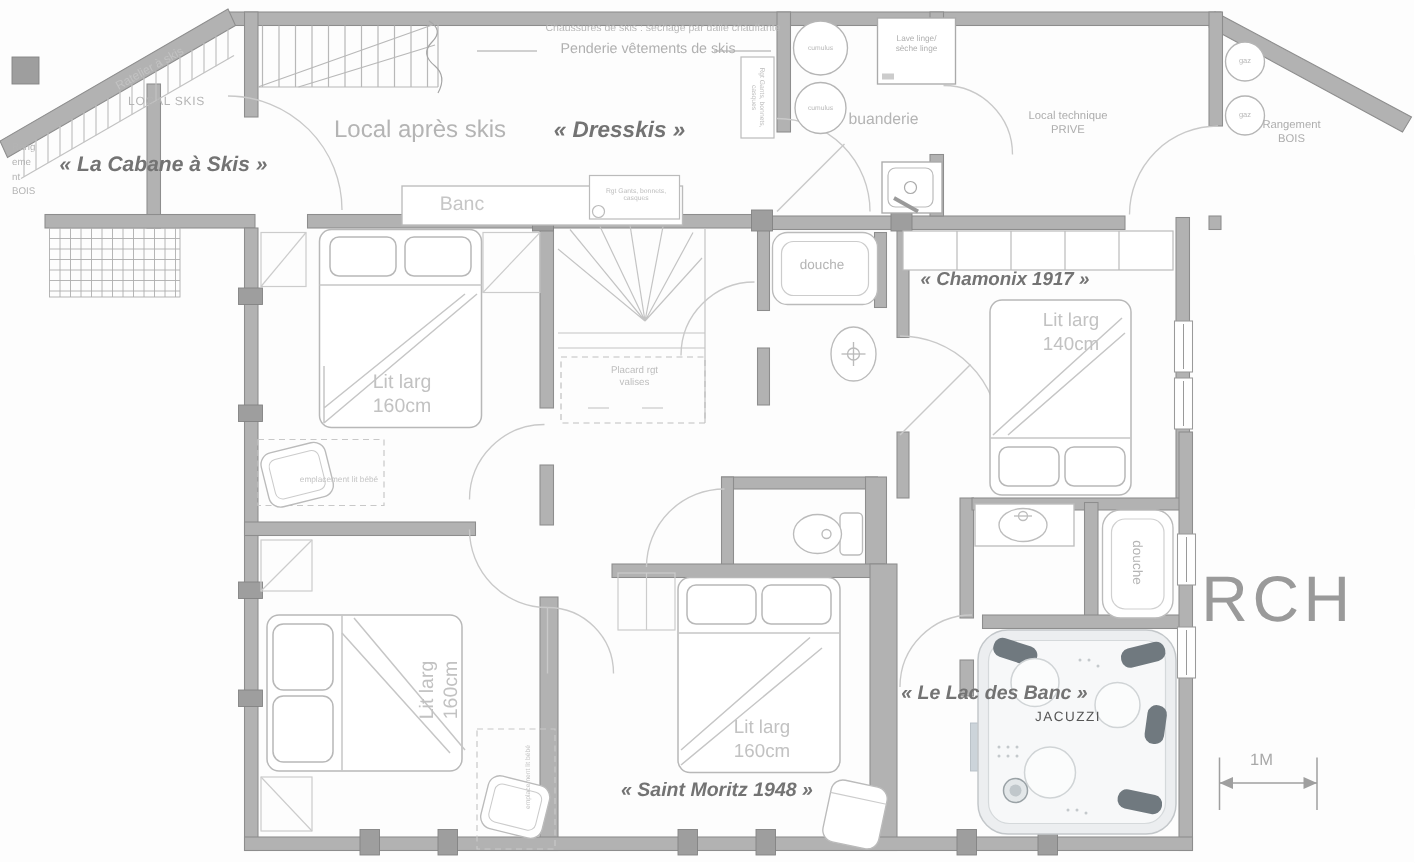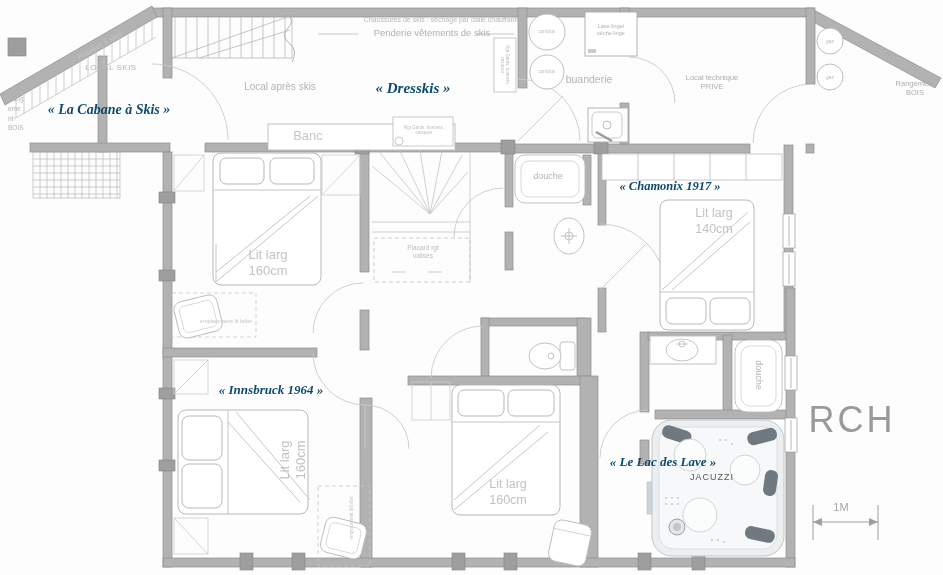--- a/index.html
+++ b/index.html
@@ -1,21 +1,21 @@
 <!DOCTYPE html>
 <html><head>
 <meta charset="utf-8">
 <style>
   html,body{margin:0;padding:0;background:#ffffff;}
   .plan{position:relative;width:943px;height:575px;background:#fdfdfd;overflow:hidden;
         font-family:"Liberation Sans",sans-serif;}
   .plan svg{position:absolute;left:0;top:0;}
   .lbl{position:absolute;transform:translate(-50%,-50%);white-space:pre-line;text-align:center;
        color:#b4b4b4;line-height:1.25;}
-  .red{font-family:Liberation Serif, serif;font-style:italic;font-weight:700;color:#0c4a6e;}
+  .red{font-family:Liberation Sans, sans-serif;font-style:italic;font-weight:700;color:#737373;}
   .tl{transform:none;text-align:left;}
   .rot90{transform:translate(-50%,-50%) rotate(90deg);}
   .rotm90{transform:translate(-50%,-50%) rotate(-90deg);}
   .rotdiag{transform:translate(-50%,-50%) rotate(-29deg);}
 </style>
 </head>
 <body>
 
 <div class="plan">
 
@@ -282,52 +282,52 @@
   </g>
 </svg>
 
 <div class="lbl rotdiag" style="left:100px;top:46px;font-size:8px;color:#c2c2c2">Ratelier à skis</div>
 <div class="lbl" style="left:111px;top:68px;font-size:8px;letter-spacing:0.5px">LOCAL SKIS</div>
 <div class="lbl tl" style="left:8px;top:94px;font-size:6.5px;line-height:1.5">Rang
 eme
 nt
 BOIS</div>
 <div class="lbl red" style="left:109px;top:110px;font-size:14px">« La Cabane à Skis »</div>
-<div class="lbl" style="left:280px;top:87px;font-size:10px">Local après skis</div>
+<div class="lbl" style="left:280px;top:87px;font-size:16px">Local après skis</div>
 <div class="lbl" style="left:442px;top:20px;font-size:7px;color:#b9b9b9">Chaussures de skis : séchage par dalle chauffante</div>
 <div class="lbl" style="left:432px;top:33px;font-size:9.5px;color:#b0b0b0">Penderie vêtements de skis</div>
 <div class="lbl red" style="left:413px;top:88px;font-size:15px">« Dresskis »</div>
 <div class="lbl" style="left:308px;top:136px;font-size:13px;color:#c6c6c6">Banc</div>
 <div class="lbl" style="left:424px;top:130px;font-size:4.5px;width:52px;color:#bdbdbd;line-height:1.2">Rgt Gants, bonnets, casques</div>
 <div class="lbl rot90" style="left:505px;top:65px;font-size:4.5px;width:50px;color:#bdbdbd;line-height:1.2">Rgt Gants, bonnets, casques</div>
 <div class="lbl" style="left:547px;top:32px;font-size:4.5px;color:#b9b9b9">cumulus</div>
 <div class="lbl" style="left:547px;top:72px;font-size:4.5px;color:#b9b9b9">cumulus</div>
 <div class="lbl" style="left:611px;top:30px;font-size:5.5px;color:#b0b0b0">Lave linge/
 sèche linge</div>
 <div class="lbl" style="left:589px;top:80px;font-size:10.5px">buanderie</div>
 <div class="lbl" style="left:712px;top:82px;font-size:7.5px;color:#adadad">Local technique
 PRIVE</div>
 <div class="lbl" style="left:830px;top:41px;font-size:5px;color:#b9b9b9">gaz</div>
 <div class="lbl" style="left:830px;top:77px;font-size:5px;color:#b9b9b9">gaz</div>
-<div class="lbl" style="left:915px;top:88px;font-size:7.5px;color:#adadad">Rangement
+<div class="lbl" style="left:861px;top:88px;font-size:7.5px;color:#adadad">Rangement
 BOIS</div>
 <div class="lbl" style="left:548px;top:177px;font-size:9px">douche</div>
 <div class="lbl red" style="left:670px;top:187px;font-size:12.5px">« Chamonix 1917 »</div>
 <div class="lbl" style="left:714px;top:222px;font-size:12.5px;color:#c2c2c2">Lit larg
 140cm</div>
 <div class="lbl" style="left:423px;top:252px;font-size:6.5px;color:#bdbdbd">Placard rgt
 valises</div>
 <div class="lbl" style="left:268px;top:263px;font-size:13px;color:#c2c2c2">Lit larg
 160cm</div>
 <div class="lbl" style="left:226px;top:321px;font-size:5.5px;color:#c4c4c4">emplacement lit bébé</div>
-<div class="lbl" style="left:852px;top:419px;font-size:36px;color:#9a9a9a;letter-spacing:3px">RCH</div>
-<div class="lbl red" style="left:271px;top:390px;font-size:13px">« Innsbruck 1964 »</div>
+<div class="lbl" style="left:852px;top:401px;font-size:43px;color:#9a9a9a;letter-spacing:3px">RCH</div>
 <div class="lbl rotm90" style="left:293px;top:460px;font-size:13px;color:#c2c2c2">Lit larg
 160cm</div>
 <div class="lbl rotm90" style="left:352px;top:518px;font-size:4.5px;color:#c4c4c4">emplacement lit bébé</div>
 <div class="lbl rot90" style="left:758px;top:375px;font-size:9px">douche</div>
-<div class="lbl red" style="left:663px;top:462px;font-size:13px">« Le Lac des Lave »</div>
+<div class="lbl red" style="left:663px;top:462px;font-size:13px">« Le Lac des Banc »</div>
 <div class="lbl" style="left:712px;top:478px;font-size:9px;color:#555555;letter-spacing:1px">JACUZZI</div>
 <div class="lbl" style="left:508px;top:493px;font-size:12.5px;color:#c2c2c2">Lit larg
 160cm</div>
+<div class="lbl red" style="left:478px;top:527px;font-size:13px">« Saint Moritz 1948 »</div>
 <div class="lbl" style="left:841px;top:508px;font-size:11px;color:#a8a8a8">1M</div>
 
 </div>
 
 </body></html>

